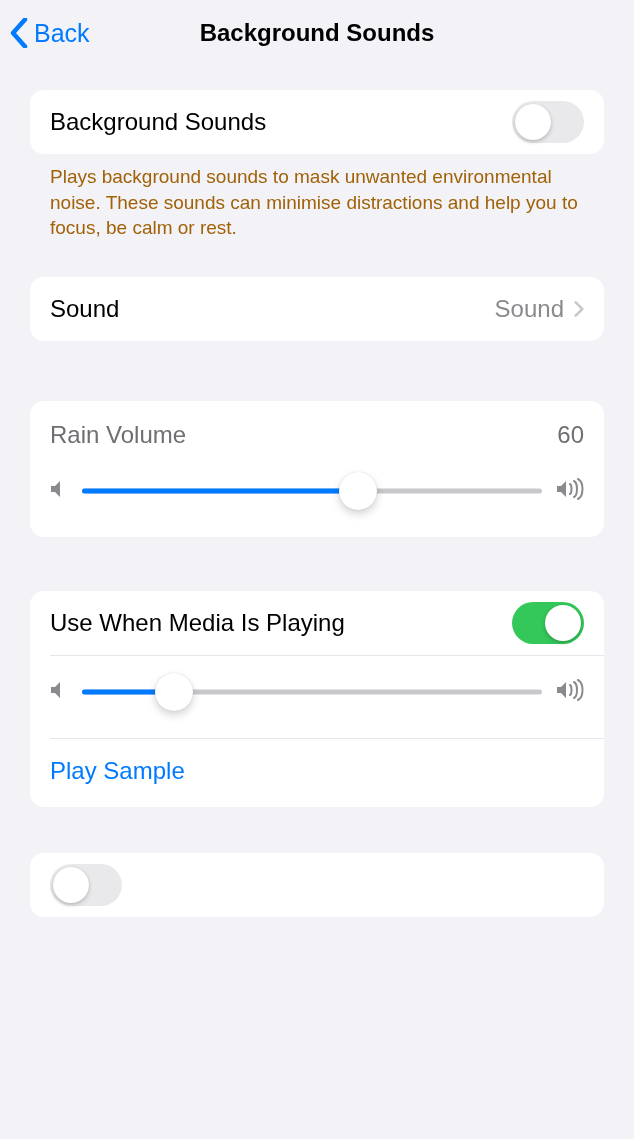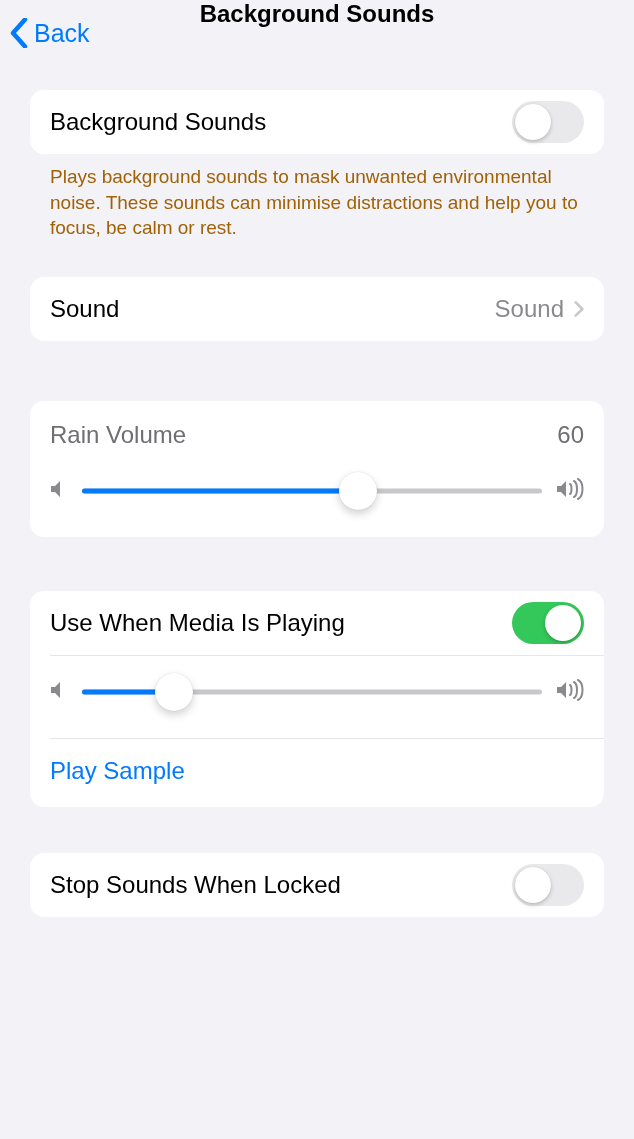--- a/index.html
+++ b/index.html
@@ -11,21 +11,21 @@
     font-family: -apple-system, "Helvetica Neue", Helvetica, Arial, sans-serif;
     color: #000;
     overflow: hidden;
   }
 
   
   .navbar {
     position: relative;
     height: 66px;
     display: flex;
-    align-items: flex-start;
+    align-items: center;
     justify-content: center;
   }
   .back {
     position: absolute;
     left: 10px;
     top: 0; bottom:0;
     display: flex;
     align-items: center;
     color: #007aff;
     font-size: 25px;
@@ -256,20 +256,19 @@
       </div>
     </div>
     <div class="sep"></div>
     <div class="link-row">Play Sample</div>
   </div>
 
   <div class="gap-large"></div>
 
   <div class="group" style="margin-top:12px;">
     <div class="row">
-      <div class="row-label">Stop Sounds When Locked</div>
       <div class="toggle off" id="tg3">
         <div class="knob"></div>
       </div>
     </div>
   </div>
 
 </div>
 
 </body></html>

